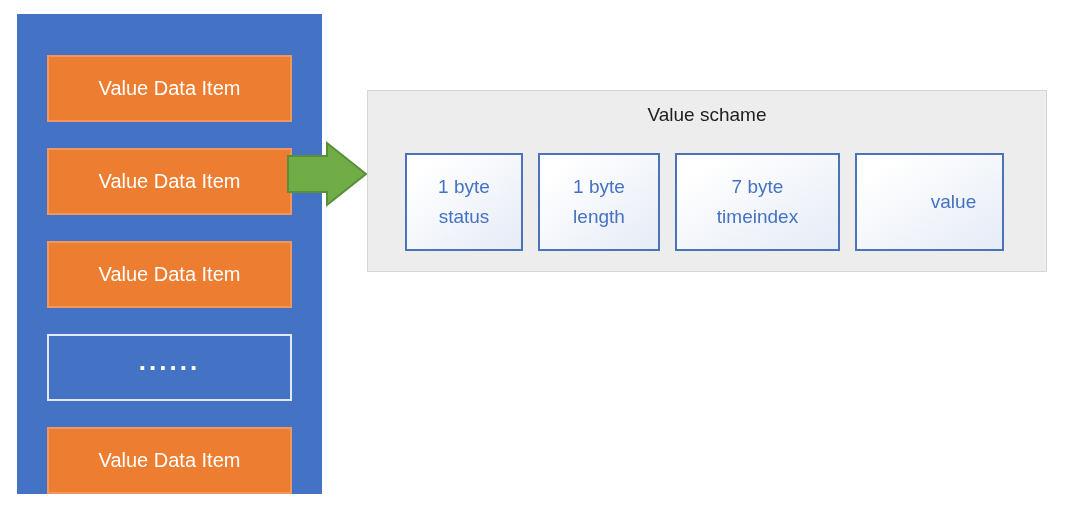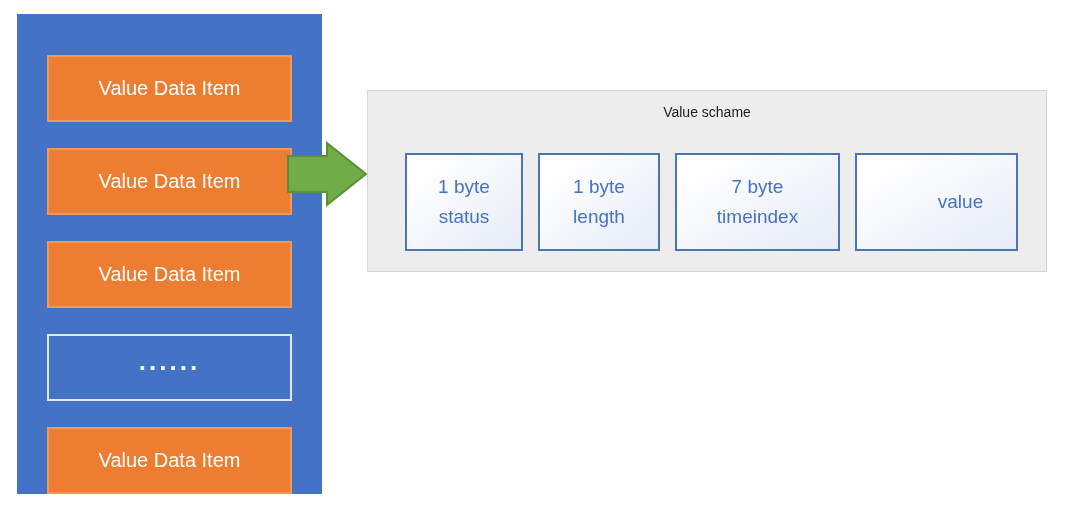--- a/index.html
+++ b/index.html
@@ -58,21 +58,21 @@
   .panel {
     position: absolute;
     left: 367px; top: 90px;
     width: 680px; height: 182px;
     background: #EDEDEE;
     border: 1px solid #D6D6D6;
   }
   .panel-title {
     margin-top: 13px;
     text-align: center;
-    font-size: 14px;
+    font-size: 19px;
     color: #202020;
   }
   .fields {
     position: absolute;
     left: 25px; top: 62px;
     display: flex;
     gap: 15px;
     margin-left: 12px;
   }
   .field {
@@ -84,21 +84,21 @@
     line-height: 30px;
     white-space: pre-line;
     text-align: center;
     display: flex;
     align-items: center;
     justify-content: center;
   }
   .field.f1 { width: 118px; }
   .field.f2 { width: 122px; }
   .field.f3 { width: 165px; }
-  .field.f4 { width: 163px; padding-left: 48px; }
+  .field.f4 { width: 149px; padding-left: 48px; }
 </style>
 </head>
 <body>
 
 <div class="canvas">
 
   <div class="stack">
     <div class="item data">
       <span>Value Data Item</span>
     </div>

